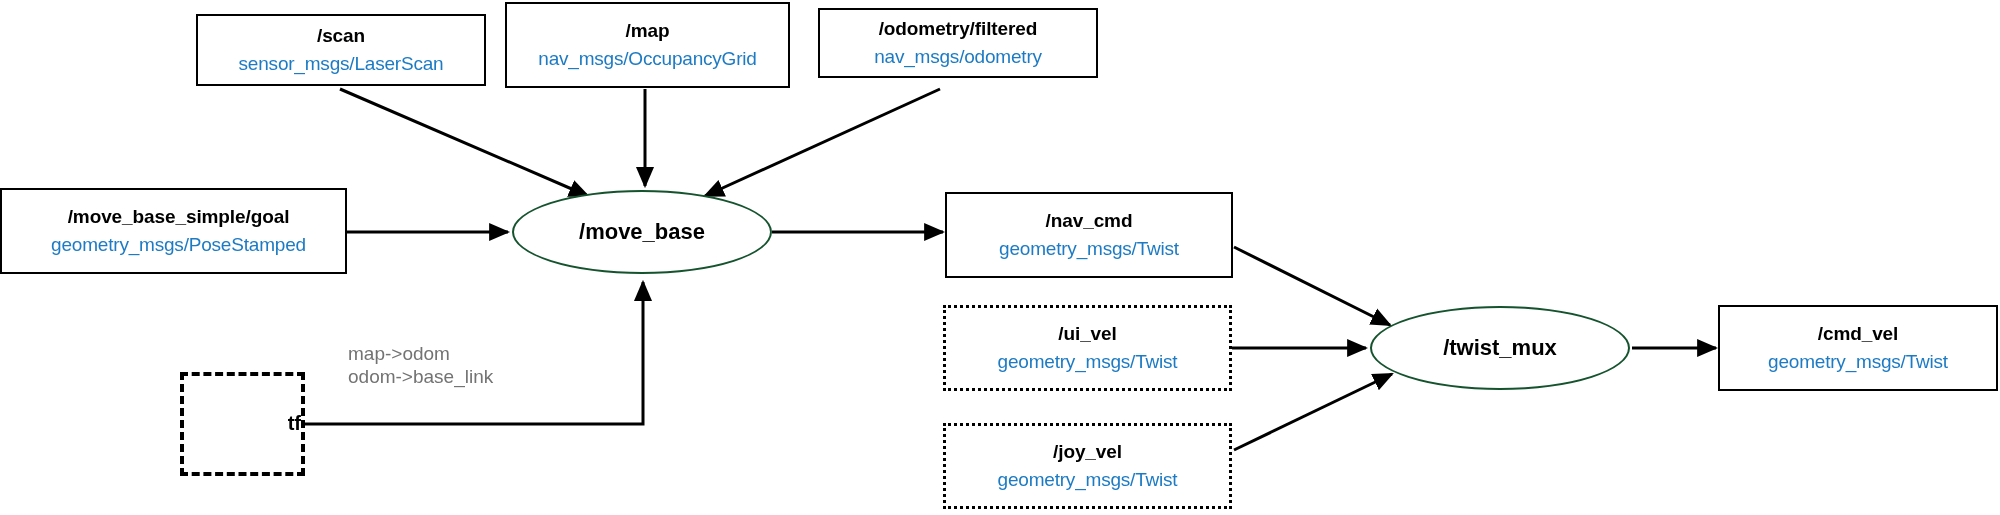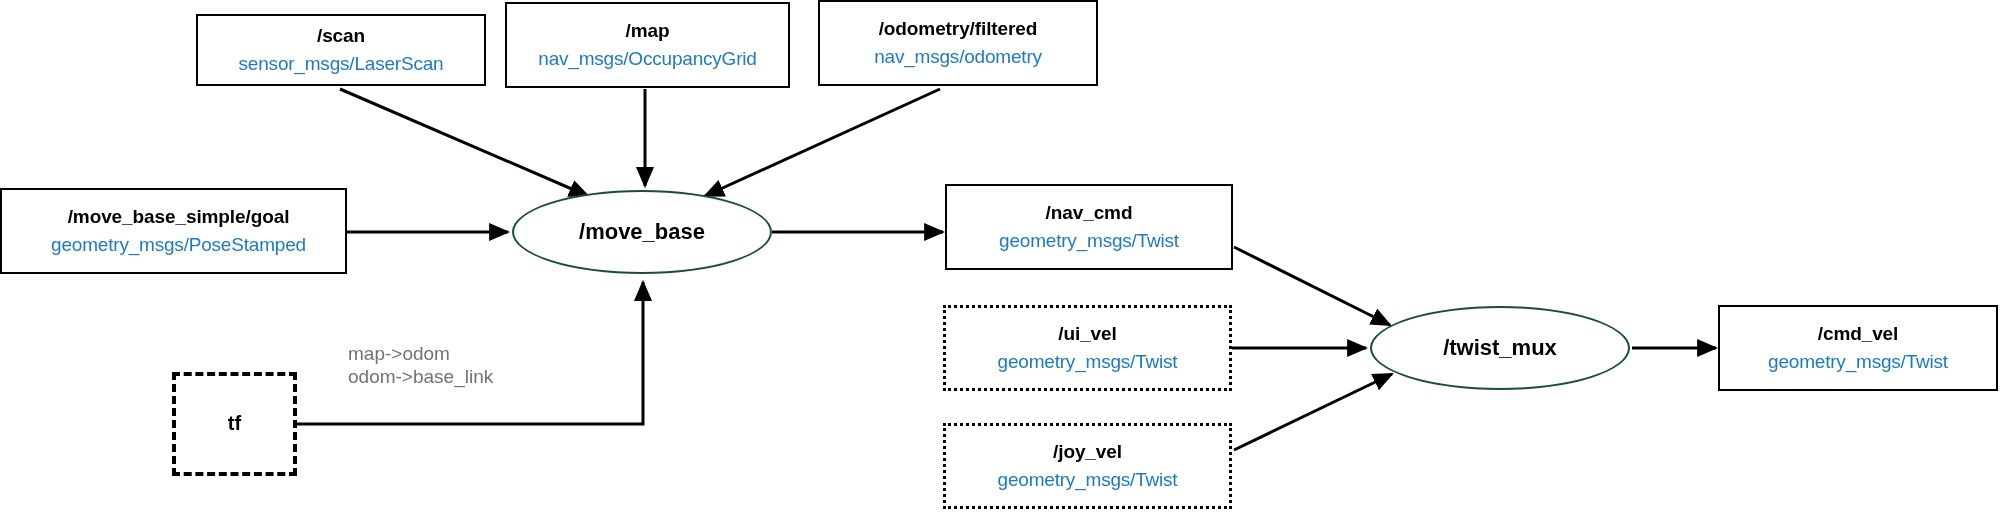--- a/index.html
+++ b/index.html
@@ -121,35 +121,35 @@
   <div class="node box" style="left:196px; top:2px; width:290px; height:72px;margin-top:12px;">
     <div class="topic-name">/scan</div>
     <div class="topic-type">sensor_msgs/LaserScan</div>
   </div>
 
   <div class="node box" style="left:505px; top:2px; width:285px; height:86px;">
     <div class="topic-name">/map</div>
     <div class="topic-type">nav_msgs/OccupancyGrid</div>
   </div>
 
-  <div class="node box" style="left:818px; top:0; width:280px; height:86px;">
+  <div class="node box" style="left:818px; top:8px; width:280px; height:70px;">
     <div class="topic-name">/odometry/filtered</div>
     <div class="topic-type">nav_msgs/odometry</div>
   </div>
 
   <div class="node box" style="left:0px; top:188px; width:347px; height:86px;padding-left:10px;">
     <div class="topic-name">/move_base_simple/goal</div>
     <div class="topic-type">geometry_msgs/PoseStamped</div>
   </div>
 
   <div class="node ellipse" style="left:512px; top:190px; width:260px; height:84px;">
     <div class="node-name">/move_base</div>
   </div>
 
-  <div class="node box" style="left:945px; top:184px; width:288px; height:86px;">
+  <div class="node box" style="left:945px; top:192px; width:288px; height:86px;">
     <div class="topic-name">/nav_cmd</div>
     <div class="topic-type">geometry_msgs/Twist</div>
   </div>
 
   <div class="node dotted" style="left:943px; top:305px; width:289px; height:86px;">
     <div class="topic-name">/ui_vel</div>
     <div class="topic-type">geometry_msgs/Twist</div>
   </div>
 
   <div class="node dotted" style="left:943px; top:423px; width:289px; height:86px;">
@@ -159,21 +159,21 @@
 
   <div class="node ellipse" style="left:1370px; top:306px; width:260px; height:84px;">
     <div class="node-name">/twist_mux</div>
   </div>
 
   <div class="node box" style="left:1718px; top:305px; width:280px; height:86px;">
     <div class="topic-name">/cmd_vel</div>
     <div class="topic-type">geometry_msgs/Twist</div>
   </div>
 
-  <div class="node dashed" style="left:172px; top:372px; width:125px; height:104px;">
+  <div class="node dashed" style="left:180px; top:372px; width:125px; height:104px;align-items:flex-end;">
     <div class="tf-name">tf</div>
   </div>
 
   <div class="edge-label" style="left:348px; top:342px;">
     <div>map-&gt;odom</div>
     <div>odom-&gt;base_link</div>
   </div>
 
 </div>
 

